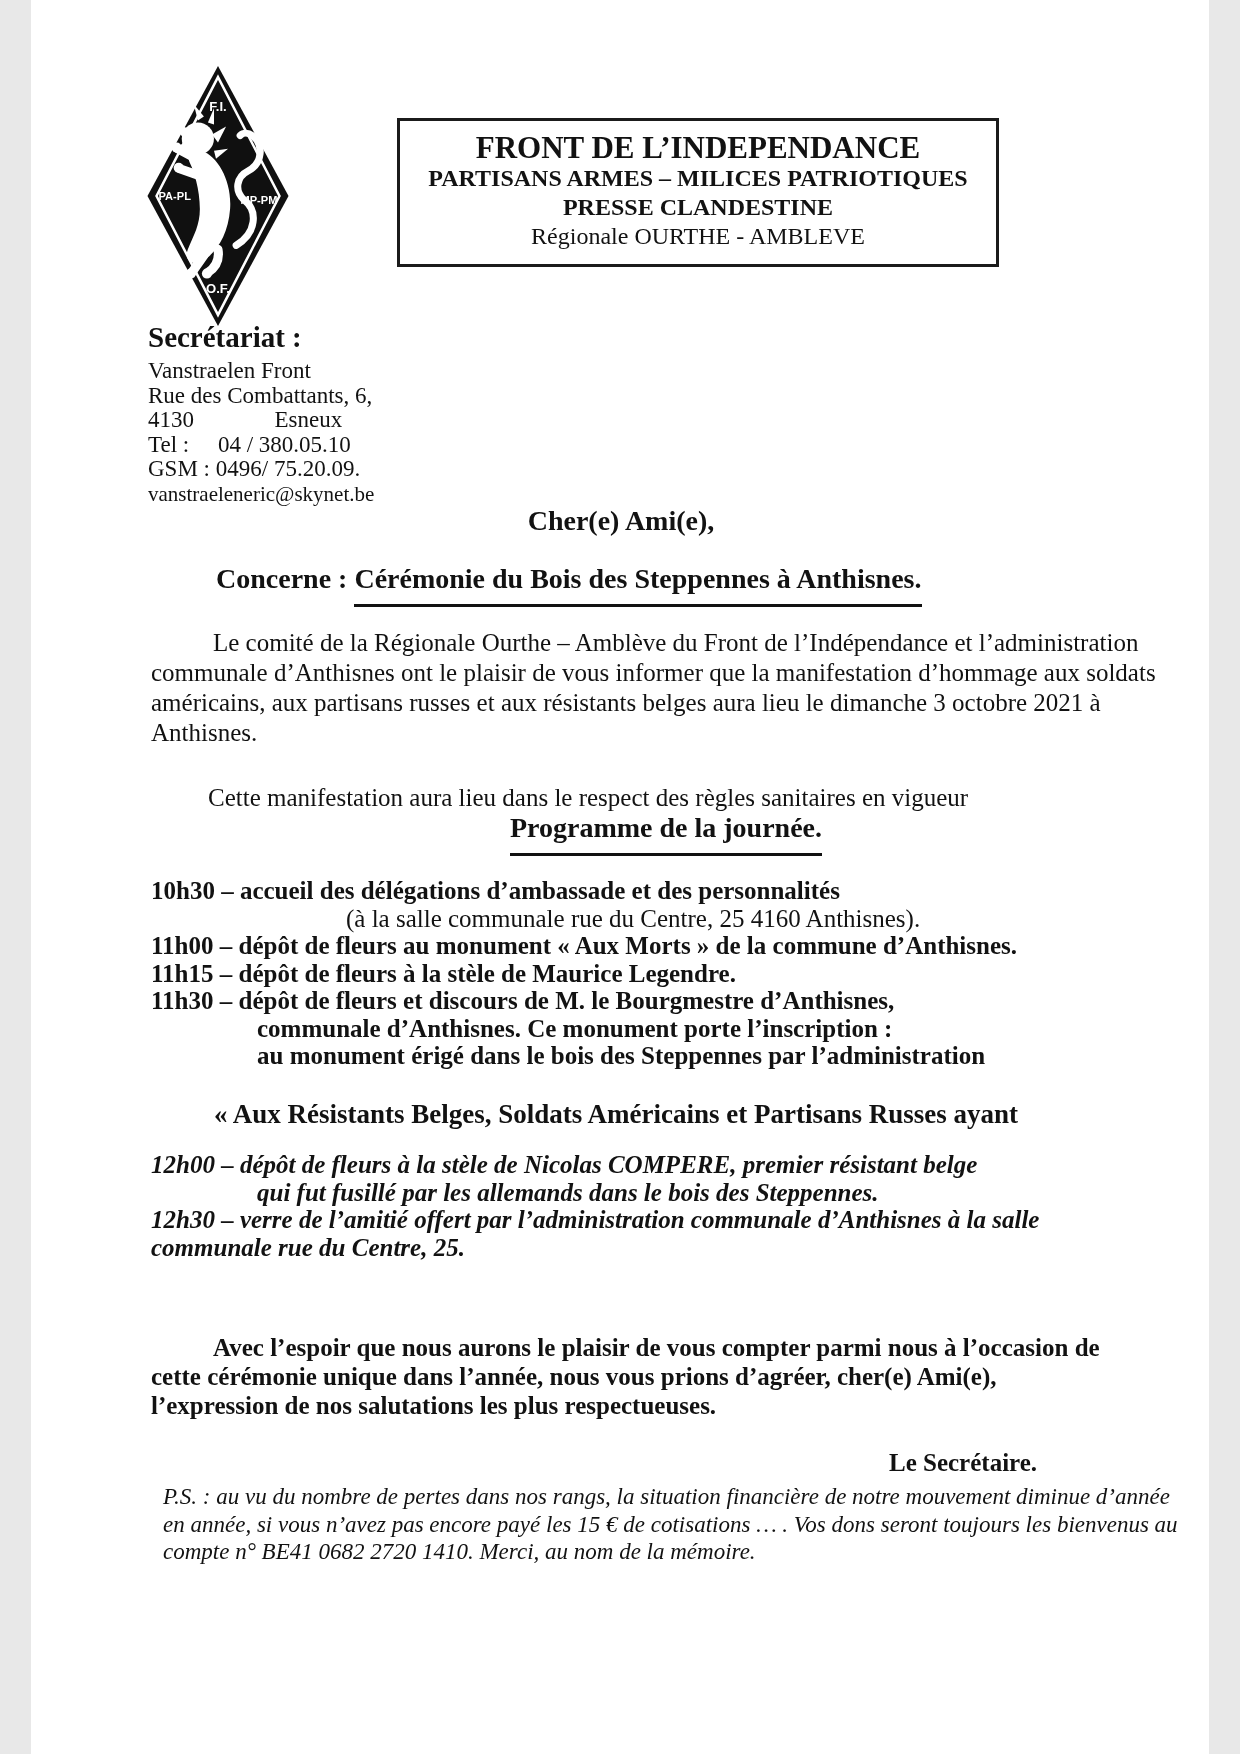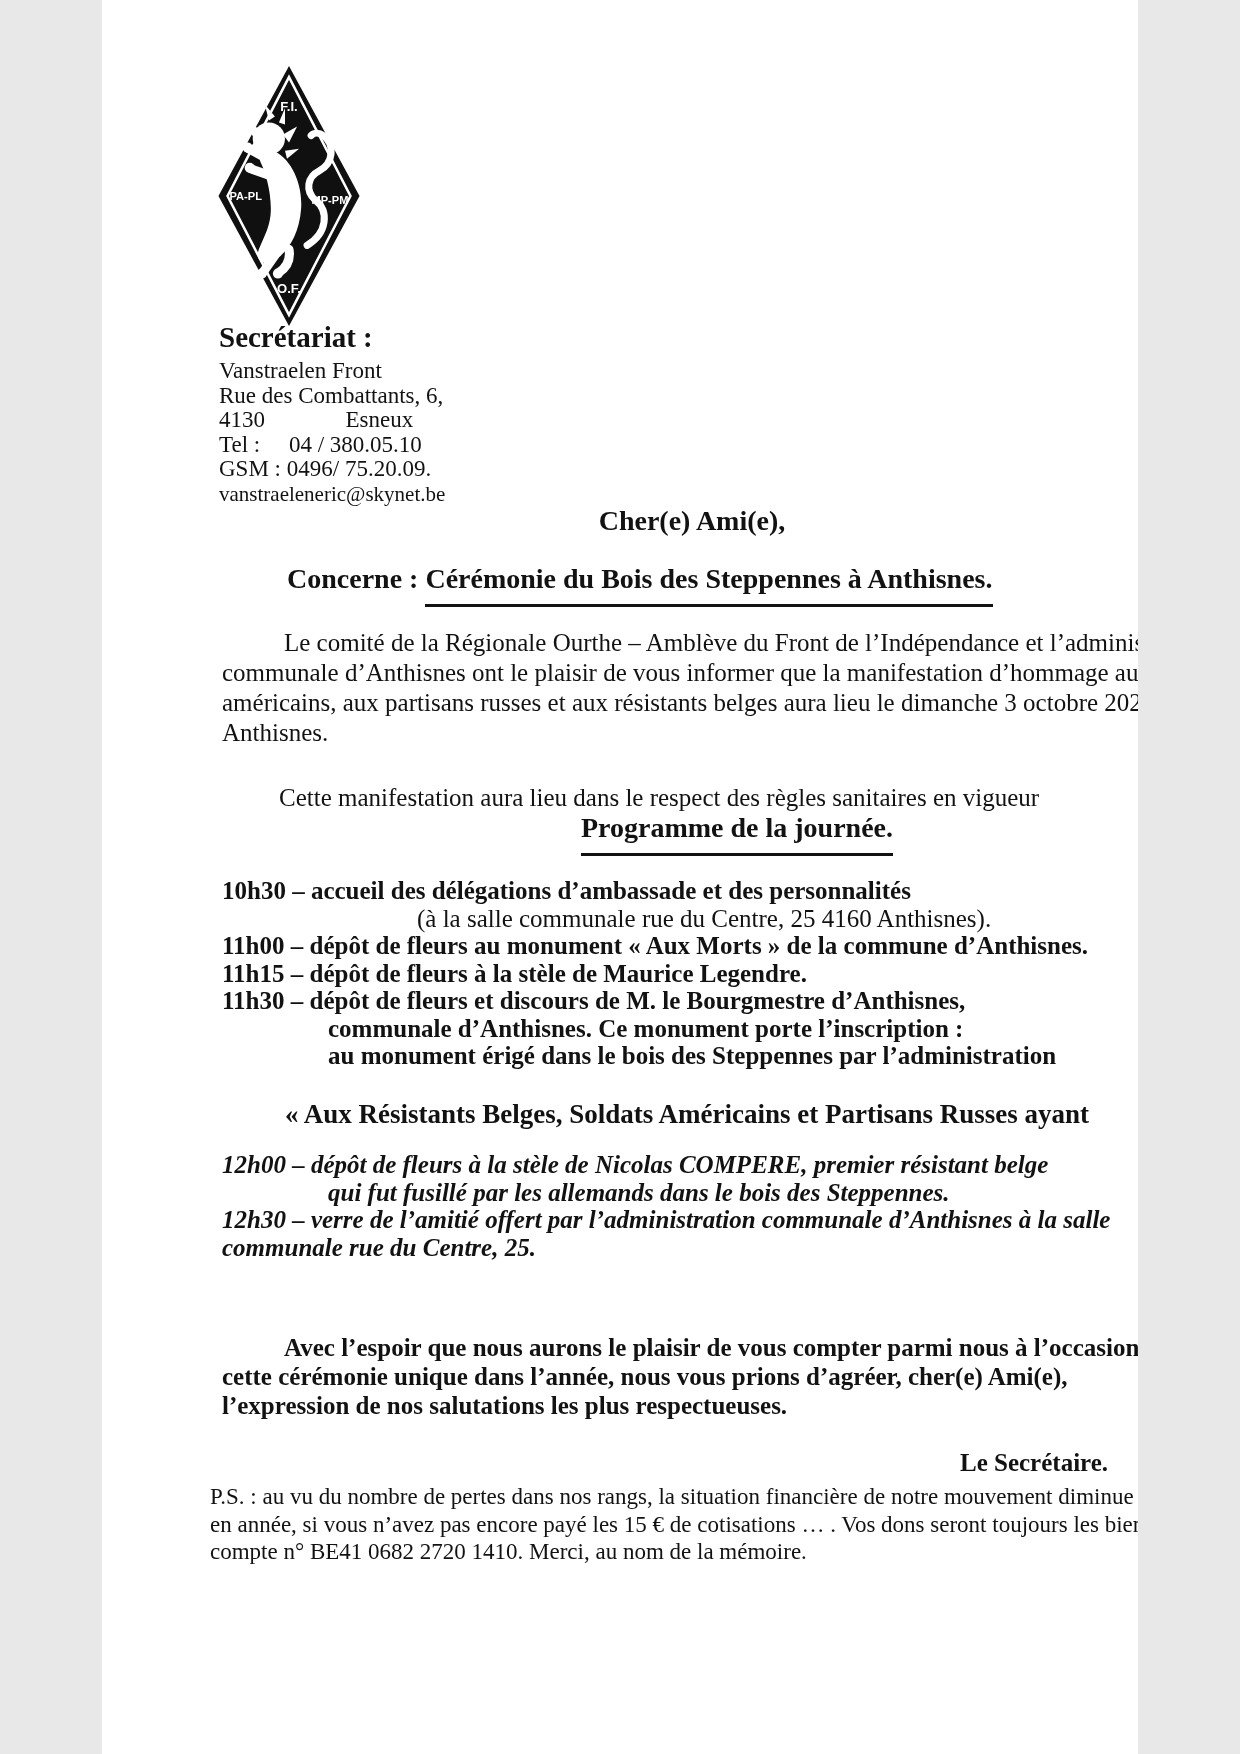--- a/index.html
+++ b/index.html
@@ -1,19 +1,19 @@
 <!DOCTYPE html>
 <html><head>
 <meta charset="utf-8">
 <style>
   * { margin:0; padding:0; box-sizing:border-box; }
   html,body { background:#e8e8e8; }
   .page {
     position:relative;
-    width:1036px; height:1754px;
+    width:1178px; height:1754px;
     background:#ffffff;
     font-family:"Liberation Serif", serif;
     color:#121212;
     overflow:hidden;
     margin:0 auto;
   }
 
   
   .logo { position:absolute; left:112px; top:62px; width:150px; height:268px; }
 
@@ -63,22 +63,22 @@
     text-align:center; font-size:27px; font-weight:bold; line-height:35px;
   }
 
   .closing {
     position:absolute; left:120px; top:1333px; width:962px;
     font-size:25px; font-weight:bold; line-height:29px; text-indent:62px;
   }
   .signature { position:absolute; left:858px; top:1449px; font-size:25px; font-weight:bold; }
 
   .postscript {
-    position:absolute; left:108px; top:1483px; width:1028px;
-    font-size:23px; line-height:27.5px;
+    position:absolute; left:132px; top:1483px; width:1028px;
+    font-size:23px; line-height:27.5px;font-style:italic;
   }
 </style>
 </head>
 <body>
 
 <div class="page">
 
   <div class="logo">
     <svg viewBox="0 0 148 266" width="150" height="268">
       <polygon points="74,4 144,133 74,262 4,133" fill="#101010"></polygon>
@@ -106,20 +106,26 @@
       </g>
       <g fill="#ffffff" font-family="Liberation Sans, sans-serif" font-weight="bold">
         <text x="74" y="49" font-size="13" text-anchor="middle">F.I.</text>
         <text x="15" y="137" font-size="11">PA-PL</text>
         <text x="133" y="141" font-size="11" text-anchor="end">MP-PM</text>
         <text x="74" y="229" font-size="13" text-anchor="middle">O.F.</text>
       </g>
     </svg>
   </div>
 
+  <div class="org-box">
+    <div class="org-title">FRONT DE L’INDEPENDANCE</div>
+    <div class="org-sub">PARTISANS ARMES – MILICES PATRIOTIQUES</div>
+    <div class="org-sub">PRESSE CLANDESTINE</div>
+    <div class="org-sub-reg">Régionale OURTHE - AMBLEVE</div>
+  </div>
 
   <div class="secretariat">
     <div class="sec-heading">Secrétariat :</div>
     <div class="sec-line">Vanstraelen Front</div>
     <div class="sec-line">Rue des Combattants, 6,</div>
     <div class="sec-line">4130              Esneux</div>
     <div class="sec-line">Tel :     04 / 380.05.10</div>
     <div class="sec-line">GSM : 0496/ 75.20.09.</div>
     <div class="sec-line sec-email">vanstraeleneric@skynet.be</div>
   </div>

